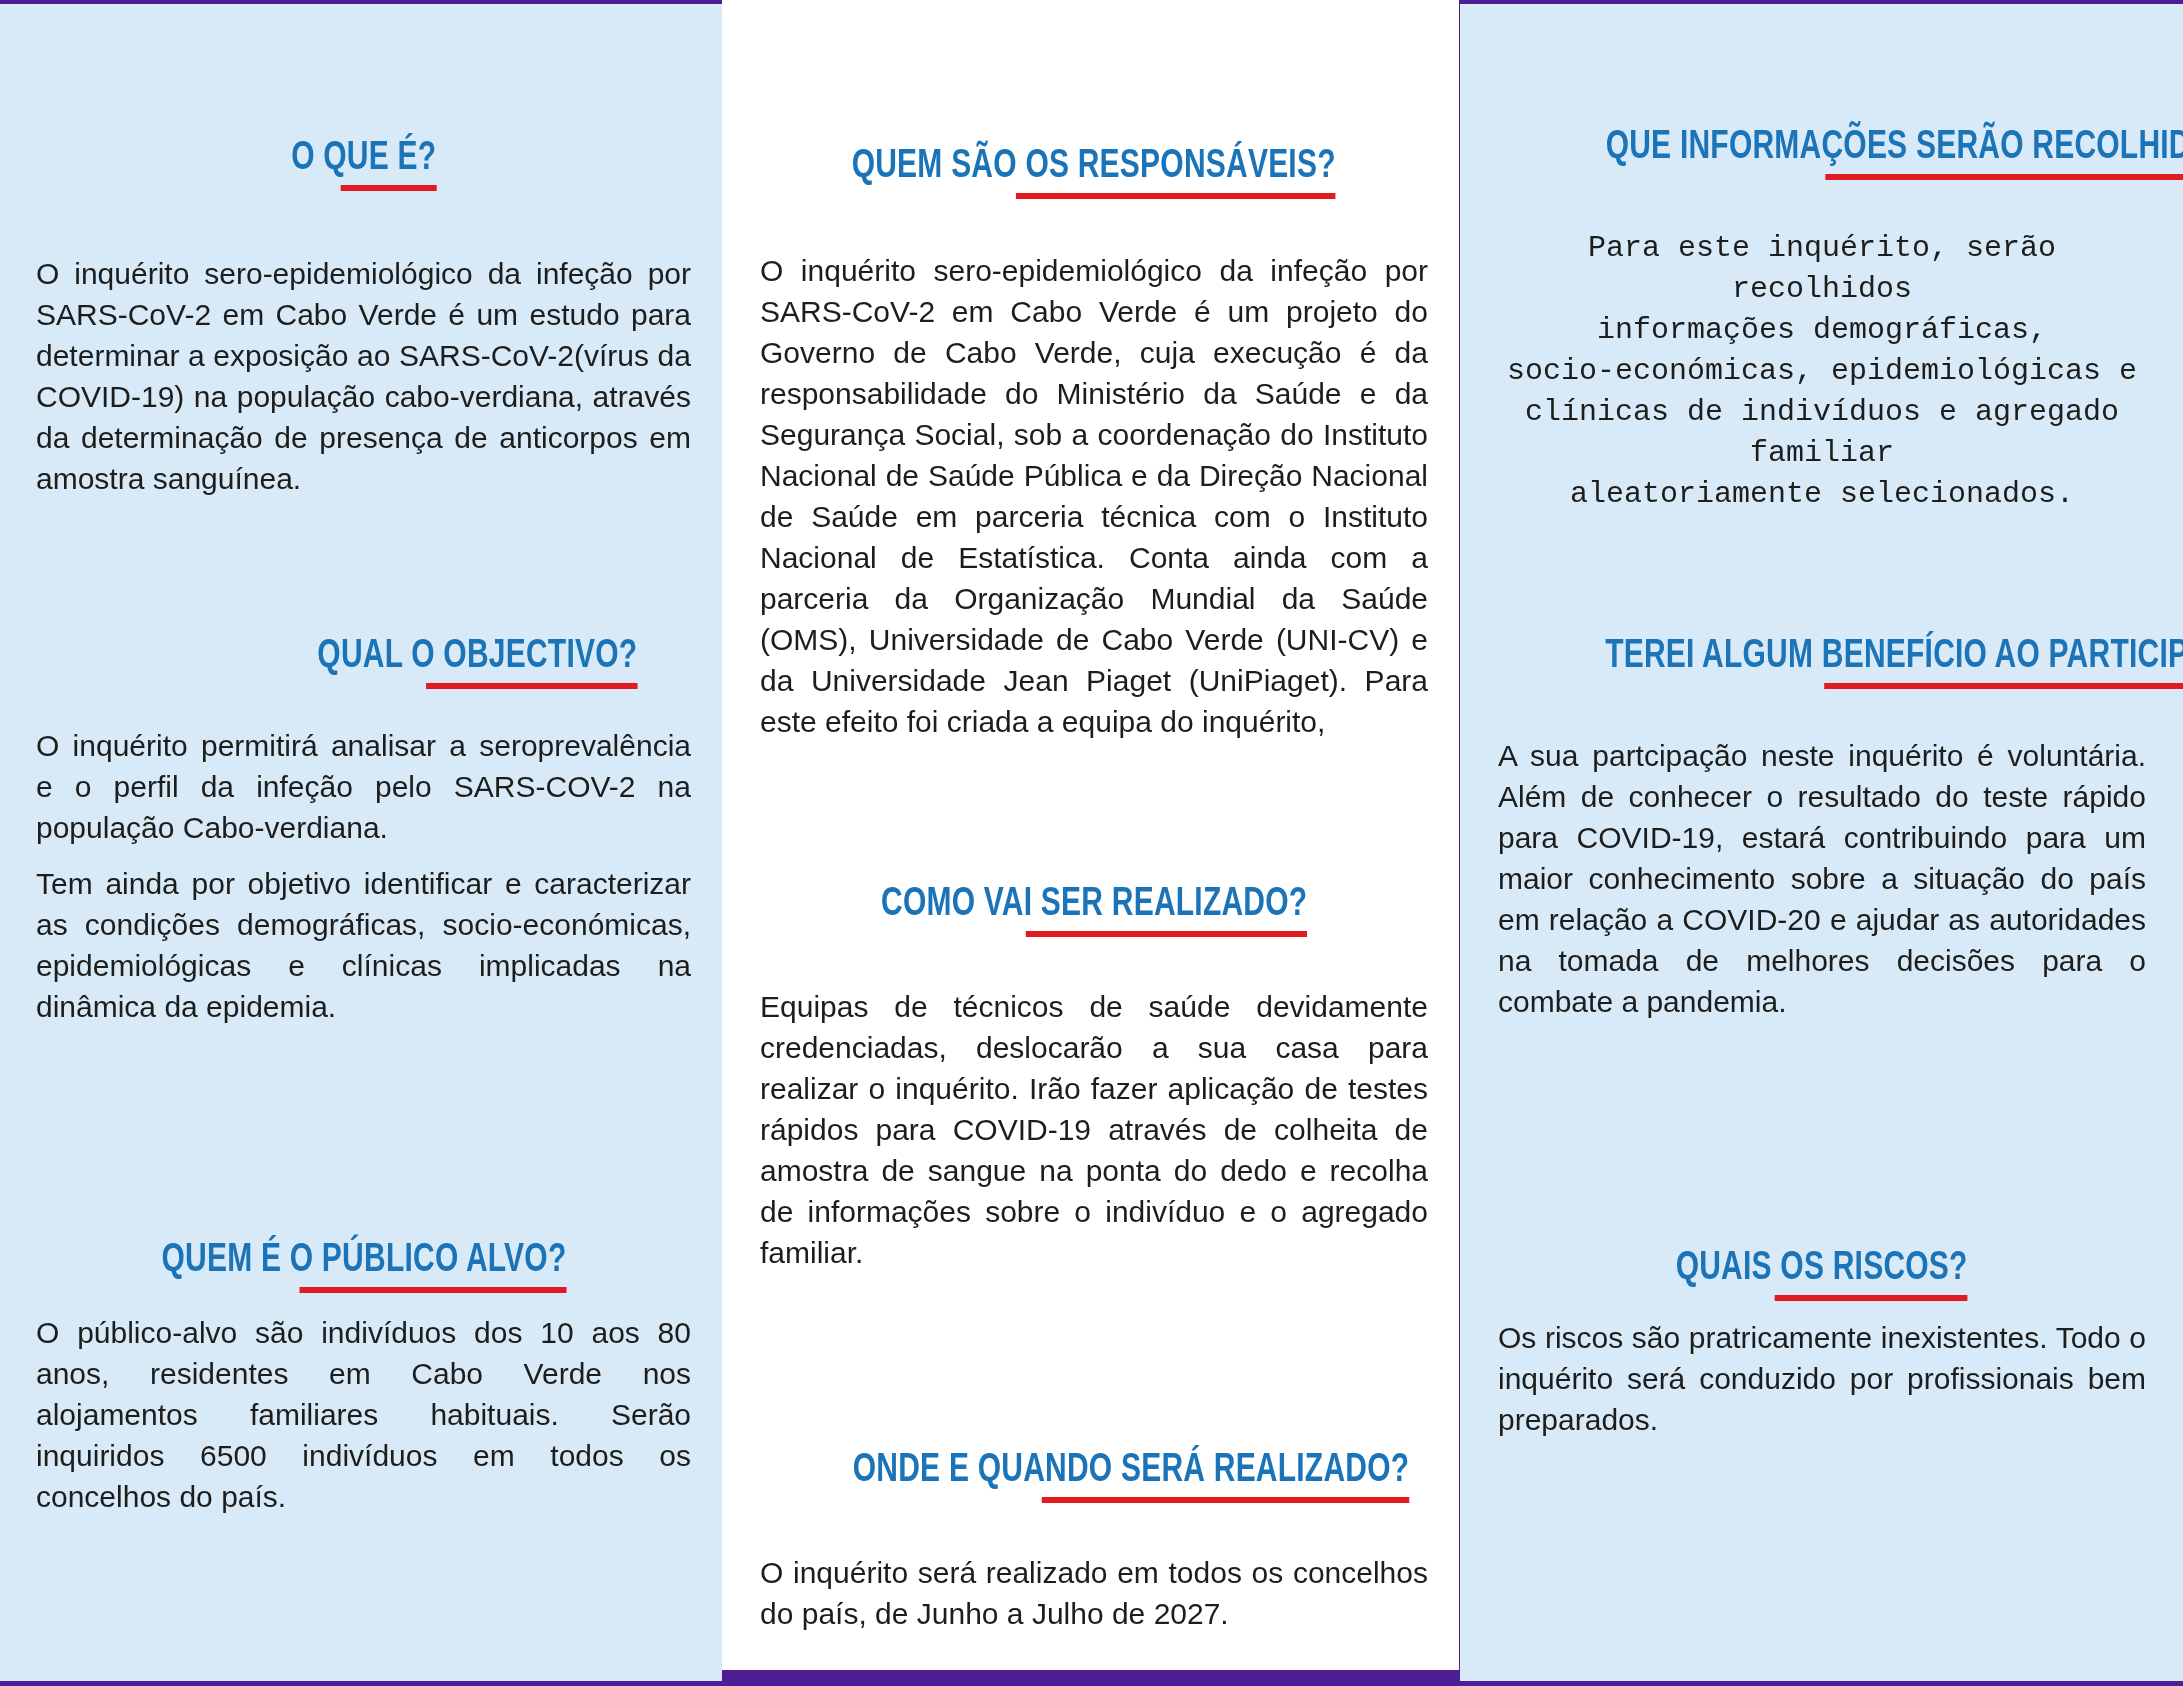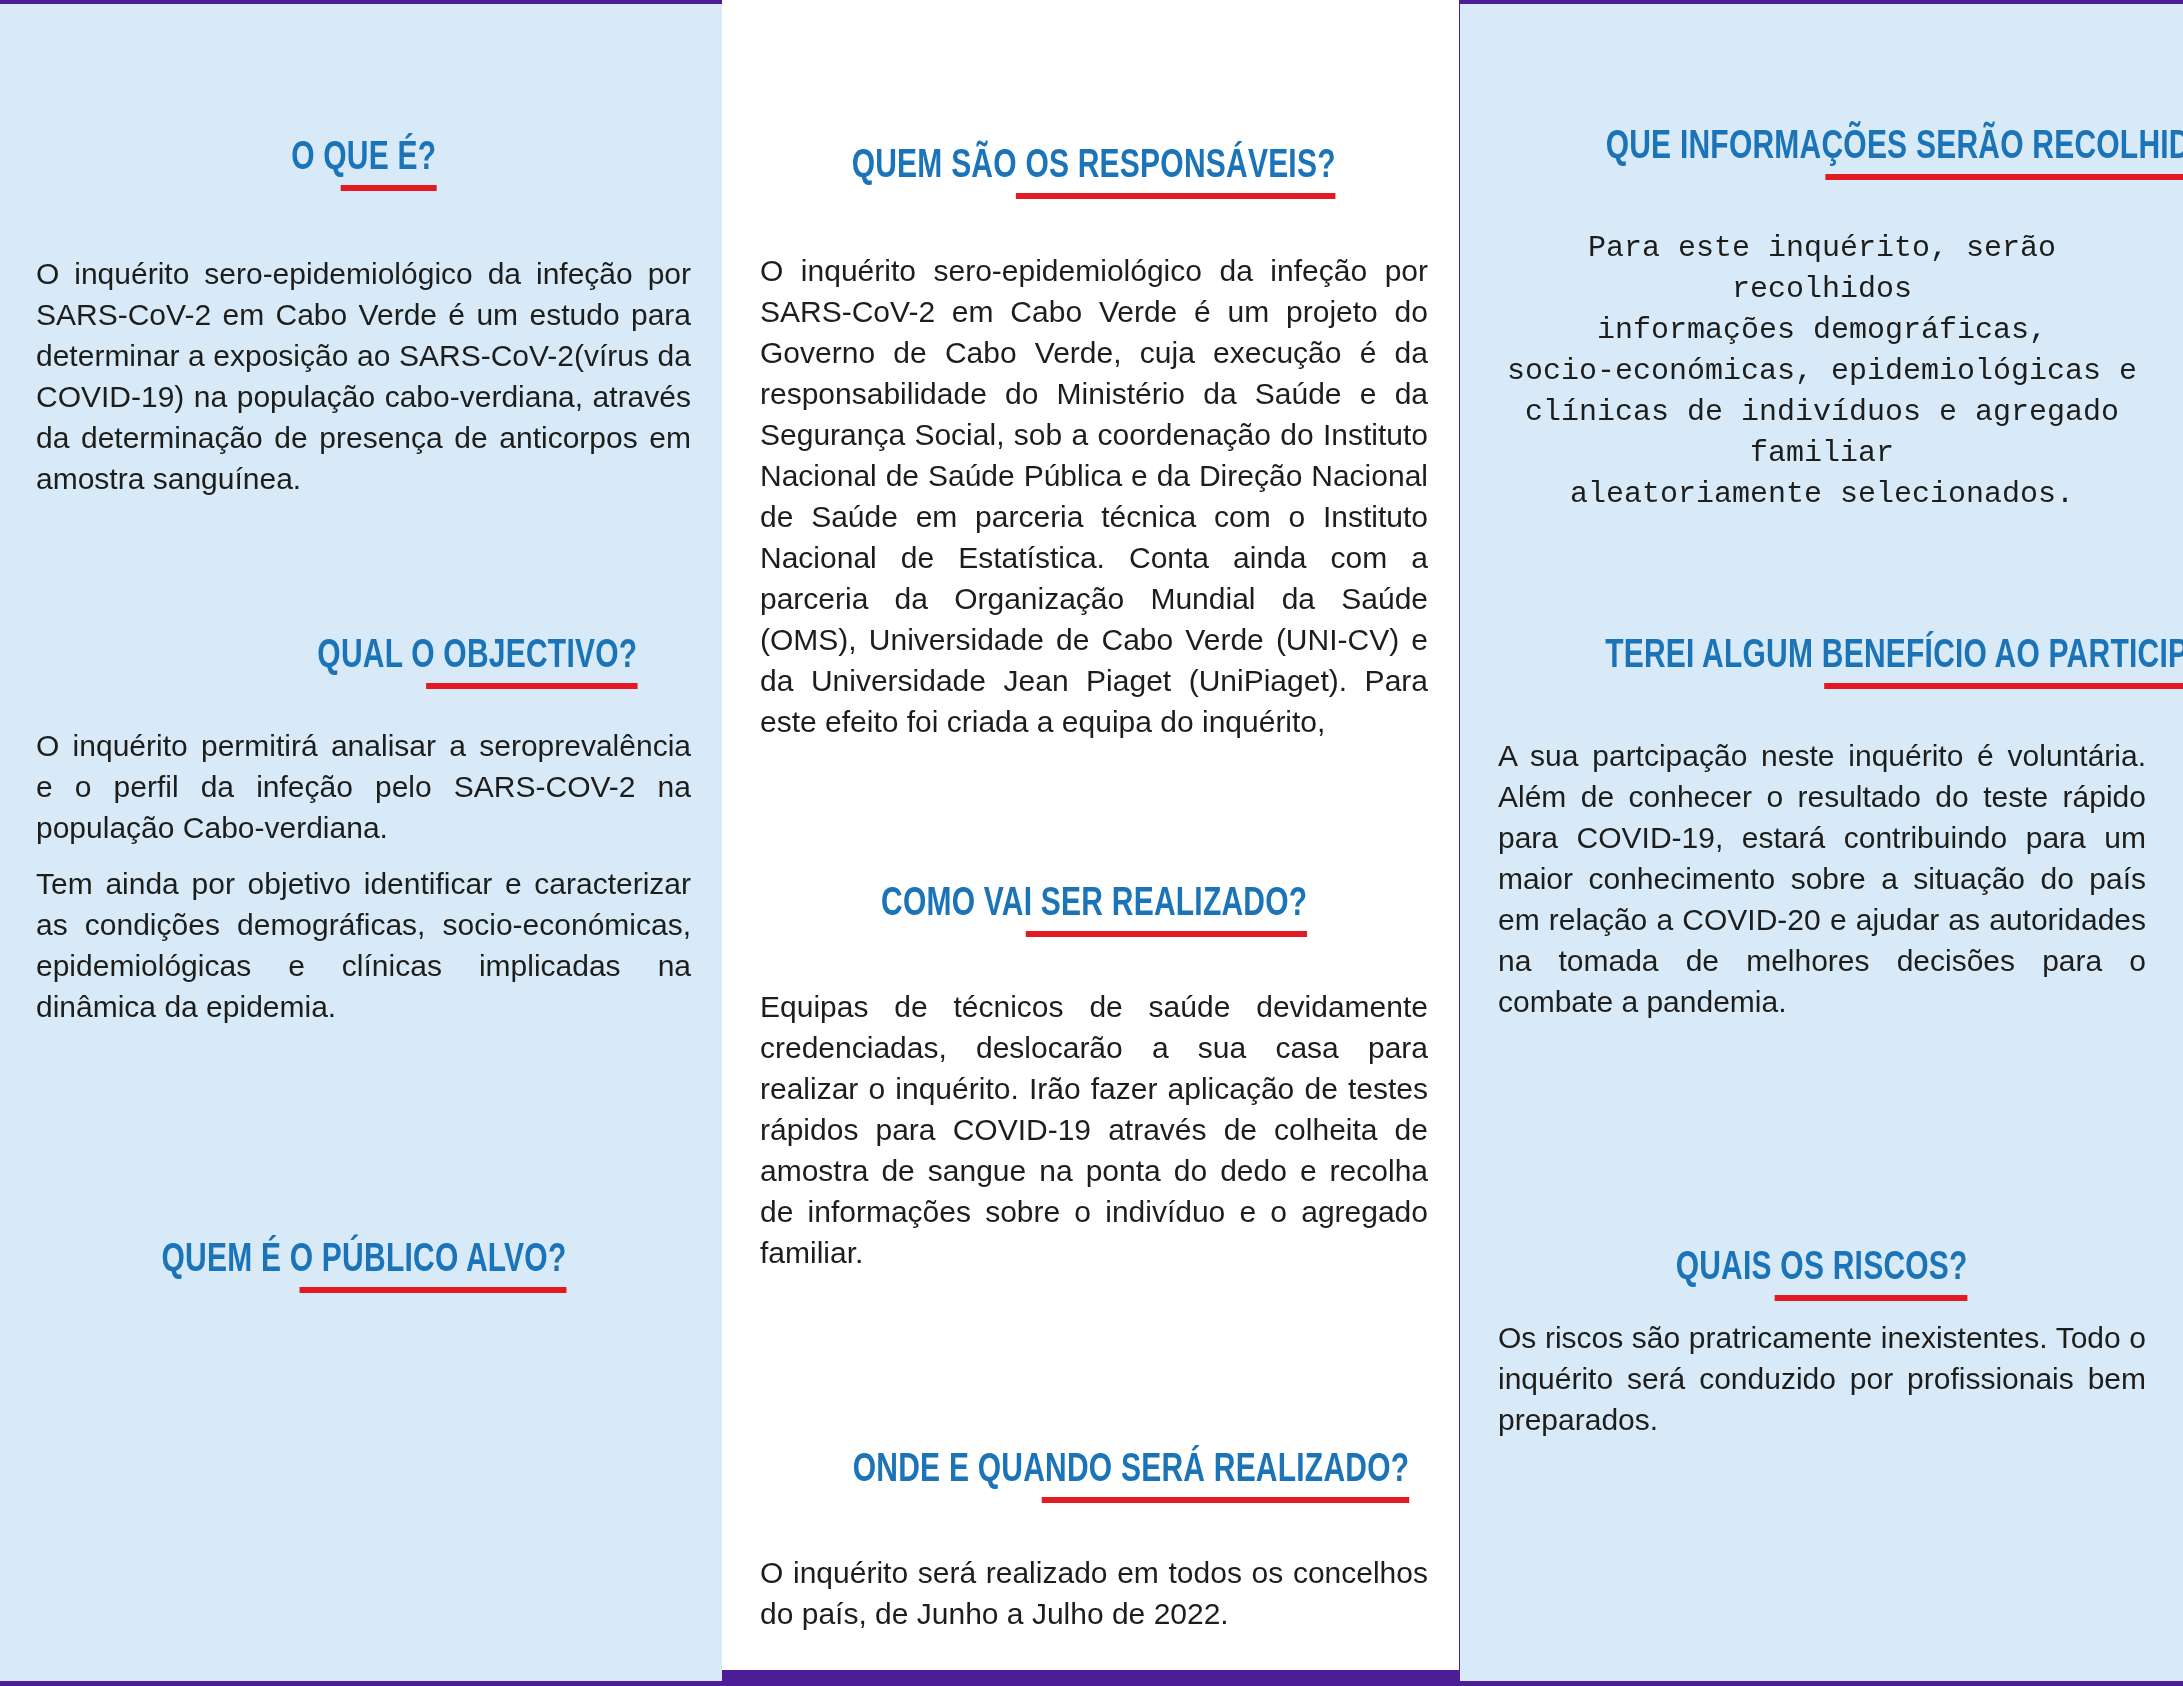--- a/index.html
+++ b/index.html
@@ -78,20 +78,23 @@
       <p>O inquérito permitirá analisar a seroprevalência e o perfil da infeção pelo SARS-COV-2 na população Cabo-verdiana.</p>
       <p>Tem ainda por objetivo identificar e caracterizar as condições demográficas, socio-económicas, epidemiológicas e clínicas implicadas na dinâmica da epidemia.</p>
     </div>
 
     <div class="sec sec-head" id="L3h">
       <div class="hwrap">
         <div class="htext">QUEM É O PÚBLICO ALVO?</div>
         <div class="hline"></div>
       </div>
     </div>
+    <div class="sec sec-body" id="L3b">
+      <p>O público-alvo são indivíduos dos 10 aos 80 anos, residentes em Cabo Verde nos alojamentos familiares habituais. Serão inquiridos 6500 indivíduos em todos os concelhos do país.</p>
+    </div>
   </div>
 
   <div class="col col-mid">
     <div class="sec sec-head" id="M1h">
       <div class="hwrap">
         <div class="htext">QUEM SÃO OS RESPONSÁVEIS?</div>
         <div class="hline"></div>
       </div>
     </div>
     <div class="sec sec-body" id="M1b">
@@ -108,21 +111,21 @@
       <p>Equipas de técnicos de saúde devidamente credenciadas, deslocarão a sua casa para realizar o inquérito. Irão fazer aplicação de testes rápidos para COVID-19 através de colheita de amostra de sangue na ponta do dedo e recolha de informações sobre o indivíduo e o agregado familiar.</p>
     </div>
 
     <div class="sec sec-head" id="M3h">
       <div class="hwrap">
         <div class="htext">ONDE E QUANDO SERÁ REALIZADO?</div>
         <div class="hline"></div>
       </div>
     </div>
     <div class="sec sec-body" id="M3b">
-      <p>O inquérito será realizado em todos os concelhos do país, de Junho a Julho de 2022.</p>
+      <p>O inquérito será realizado em todos os concelhos do país, de Junho a Julho de 2027.</p>
     </div>
   </div>
 
   <div class="col col-right">
     <div class="sec sec-head" id="R1h">
       <div class="hwrap">
         <div class="htext">QUE INFORMAÇÕES SERÃO RECOLHIDAS?</div>
         <div class="hline"></div>
       </div>
     </div>

